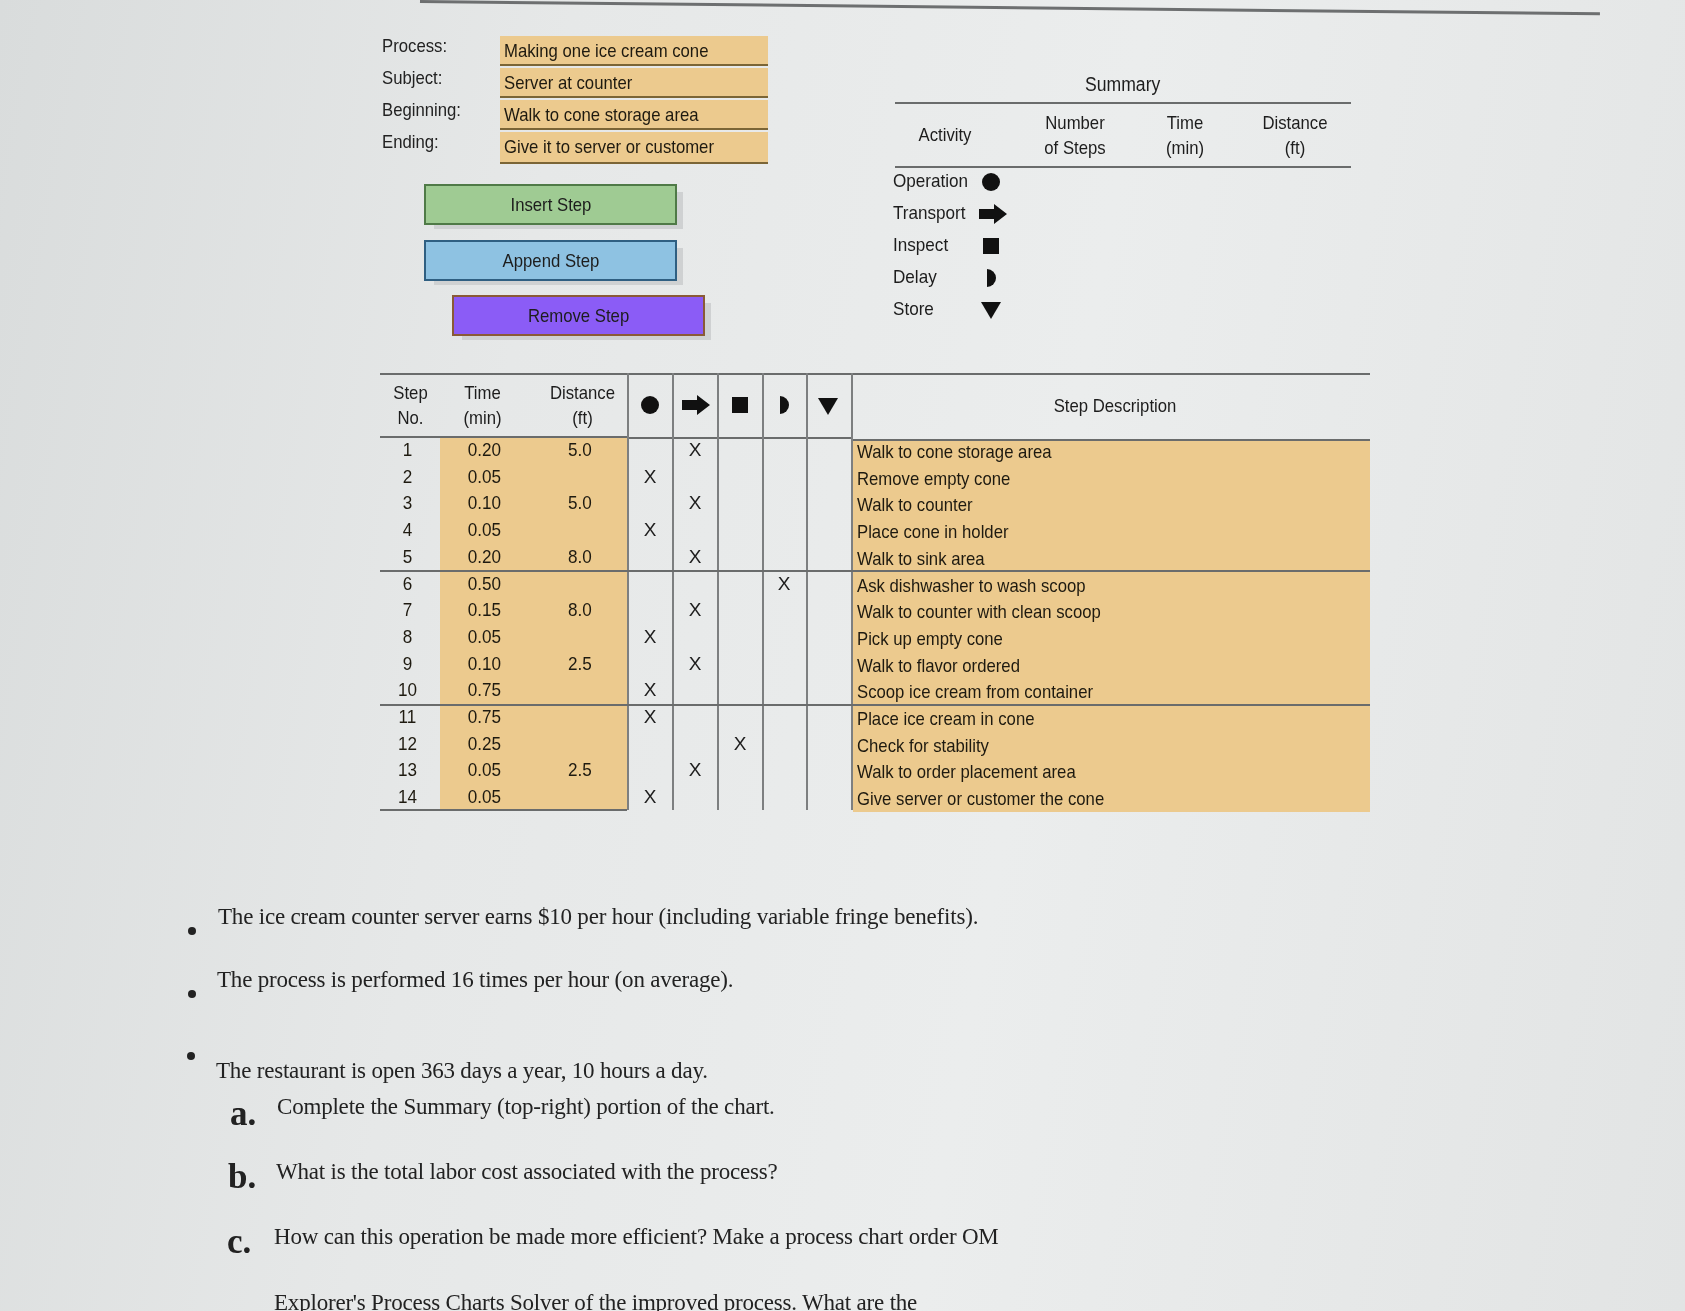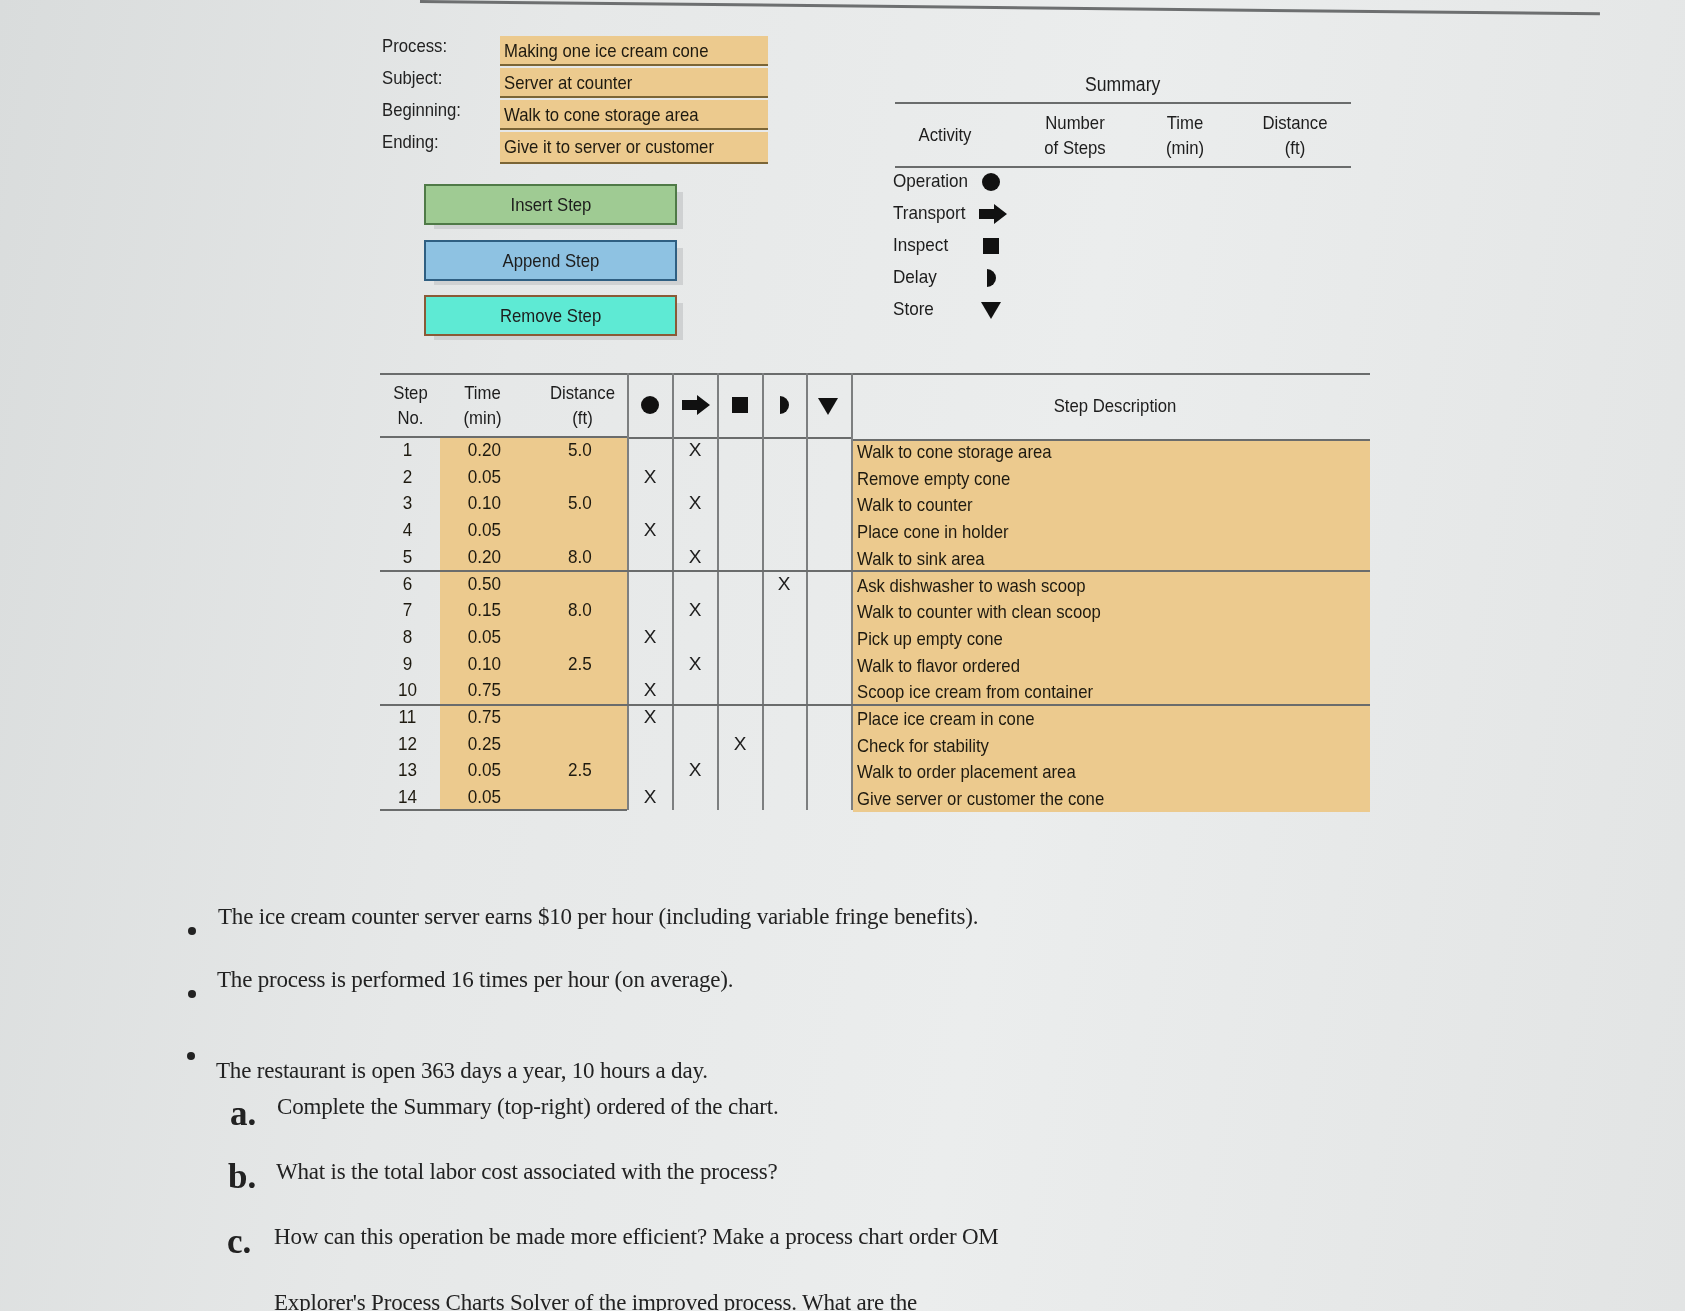--- a/index.html
+++ b/index.html
@@ -15,21 +15,21 @@
   .field-box { position: absolute; left: 500px; width: 268px; height: 30px; background: #ecca8e;
     border-bottom: 2px solid #7b6536; box-sizing: border-box; }
   .field-box span { position: absolute; left: 4px; top: 4px; font-size: 19px; white-space: nowrap;
     transform: scaleX(0.88); transform-origin: left center; color: #1e1a10; }
   .btn { position: absolute; left: 424px; width: 253px; height: 41px; box-sizing: border-box;
     border: 2px solid #6d28d9; display: flex; align-items: center; justify-content: center;
     font-size: 19px; cursor: pointer; box-shadow: 8px 6px 0 -2px #cfd1d2; }
   .btn span { transform: scaleX(0.88); display: inline-block; }
   .btn.insert { background: #9fcb93; border-color: #4f7a47; top: 184px; }
   .btn.append { background: #8ec2e2; border-color: #2f5f82; top: 240px; }
-  .btn.remove { background: #5eead4; border-color: #8a5a37; top: 295px; }
+  .btn.remove { background: #8b5cf6; border-color: #8a5a37; top: 295px; margin-left: 28px; }
   .summary-title { position: absolute; left: 1085px; top: 73px; font-size: 20px; transform: scaleX(0.88); transform-origin: left; }
   .sum-rule { position: absolute; left: 895px; width: 456px; height: 2px; background: #6a6c6c; }
   .sum-head { position: absolute; font-size: 19px; text-align: center; line-height: 25px; transform: scaleX(0.88); }
   .legend-row { position: absolute; left: 893px; font-size: 19px; transform: scaleX(0.9); transform-origin: left; }
   .legend-icon { position: absolute; left: 980px; width: 22px; height: 22px; display: flex; align-items: center; justify-content: center; }
   
   .tbl-top { position: absolute; left: 380px; top: 373px; width: 990px; height: 2px; background: #6a6c6c; }
   .hdr-rule { position: absolute; top: 436px; height: 2px; background: #6a6c6c; }
   .th { position: absolute; top: 380px; font-size: 19px; line-height: 25px; text-align: center; transform: scaleX(0.88); }
   .vline { position: absolute; width: 2px; background: #7d7f80; }
@@ -295,19 +295,19 @@
 
 <div>
   <div class="bullet" style="left:188px;top:927px"></div>
   <div class="q" style="left:218px;top:904px">The ice cream counter server earns $10 per hour (including variable fringe benefits).</div>
   <div class="bullet" style="left:188px;top:990px"></div>
   <div class="q" style="left:217px;top:967px">The process is performed 16 times per hour (on average).</div>
   <div class="bullet" style="left:187px;top:1052px"></div>
   <div class="q" style="left:216px;top:1058px">The restaurant is open 363 days a year, 10 hours a day.</div>
 
   <div class="ql" style="left:230px;top:1094px">a.</div>
-  <div class="q" style="left:277px;top:1094px">Complete the Summary (top-right) ordered of the chart.</div>
+  <div class="q" style="left:277px;top:1094px">Complete the Summary (top-right) portion of the chart.</div>
   <div class="ql" style="left:228px;top:1157px">b.</div>
   <div class="q" style="left:276px;top:1159px">What is the total labor cost associated with the process?</div>
   <div class="ql" style="left:227px;top:1222px">c.</div>
   <div class="q" style="left:274px;top:1224px">How can this operation be made more efficient? Make a process chart order OM</div>
   <div class="q" style="left:274px;top:1290px">Explorer's Process Charts Solver of the improved process. What are the</div>
 </div>
 
 </body></html>

